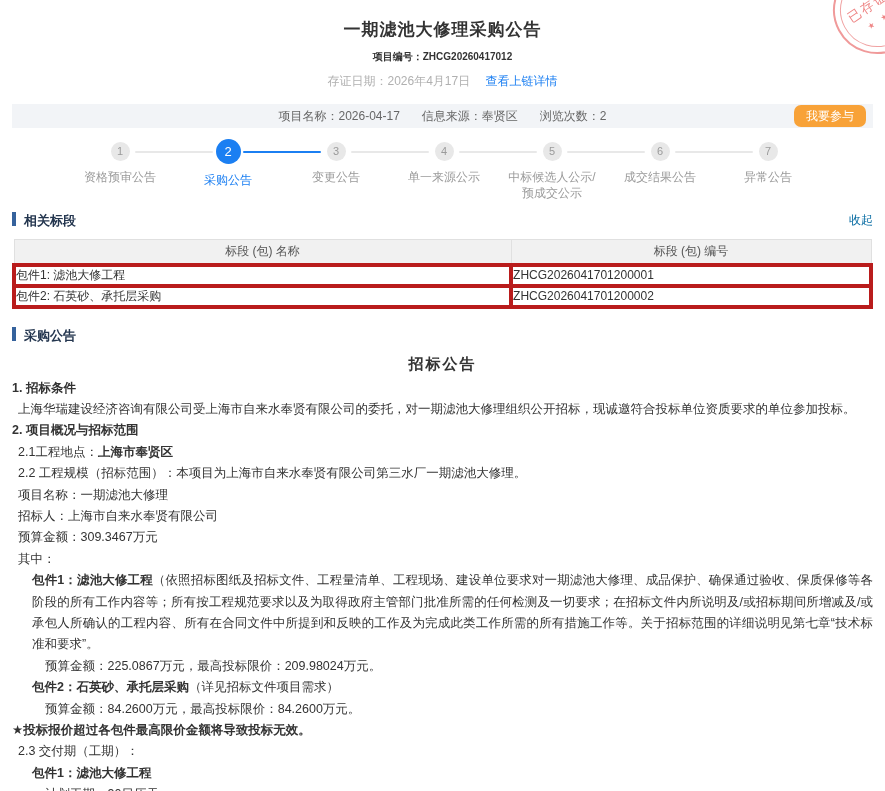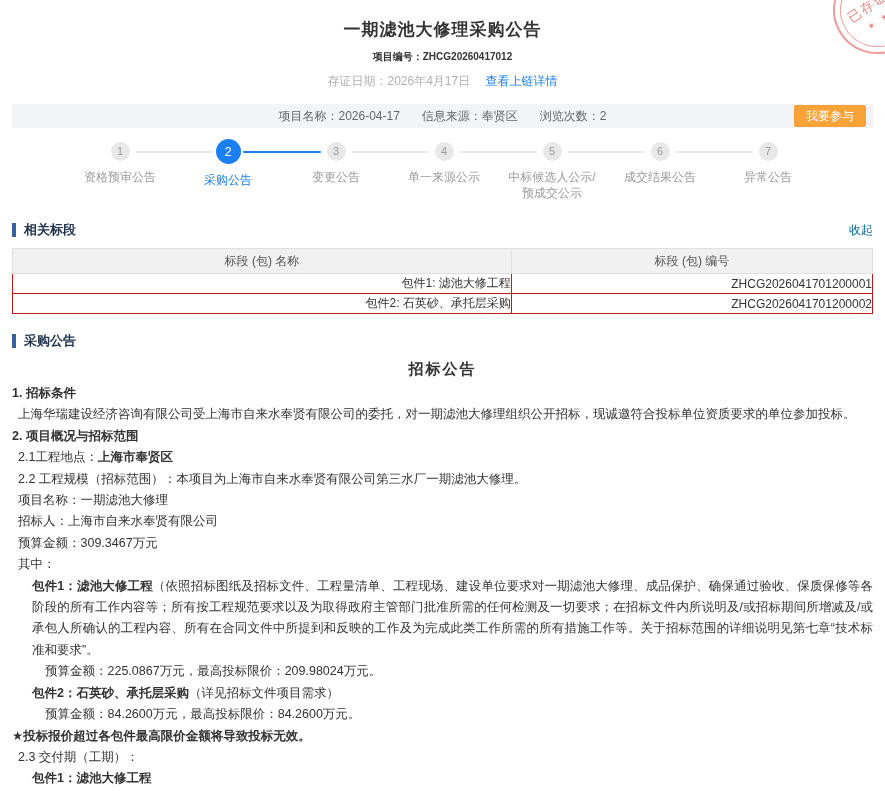--- a/index.html
+++ b/index.html
@@ -23,48 +23,48 @@
     border: 1px solid #f0a2a2; border-radius: 50%; }
   .stamp-text { position: absolute; left: 13px; top: 26px; font-size: 13px; letter-spacing: 2px;
     transform: rotate(-6deg); white-space: nowrap; }
   .stamp-stars { position: absolute; left: 26px; top: 47px; font-size: 8px; letter-spacing: 3px; transform: rotate(-6deg); }
 
   
   .infobar { margin: 14px 12px 0; height: 24px; background: #f2f4f7; position: relative;
     display: flex; align-items: center; justify-content: center; font-size: 12px; color: #666; }
   .infobar .pair { margin: 0 11px; white-space: nowrap; }
   .join-btn { position: absolute; right: 7px; top: 1px; height: 22px; line-height: 22px;
-    background: #f8a238; color: #fff; border: none; border-radius: 2px; padding: 0 12px;
+    background: #f8a238; color: #fff; border: none; border-radius: 7px; padding: 0 12px;
     font-size: 12px; cursor: pointer; font-family: Liberation Sans, sans-serif; }
 
   
   .steps { margin: 11px 0 0 66px; width: 756px; display: flex; }
   .step { flex: 1; position: relative; text-align: center; }
   .conn { position: absolute; top: 12px; left: calc(-50% + 15px); width: calc(100% - 30px);
     height: 2px; background: #e8e8e8; z-index: 1; border-radius: 1px; }
   .conn.blue { background: #1b7ff2; }
   .dot { position: relative; z-index: 2; width: 19px; height: 19px; line-height: 19px;
     border-radius: 50%; background: #e8e8e8; color: #9a9a9a; font-size: 11px; margin: 3px auto 0; }
   .step.active .dot { width: 25px; height: 25px; line-height: 25px; margin-top: 0;
     background: #1b7ff2; color: #fff; font-size: 13px; }
   .step-label { margin-top: 8px; font-size: 12px; color: #9a9a9a; line-height: 16px; padding: 0 8px; }
   .step.active .step-label { color: #1b7ff2; }
 
   
-  .sec-hd { margin: 20px 12px 0; display: flex; align-items: center; }
+  .sec-hd { margin: 11px 12px 0; display: flex; }
   .bluebar { width: 4px; height: 14px; background: #35629c; margin-right: 8px; }
   .sec-title { font-size: 13px; font-weight: bold; color: #24364f; }
   .collapse-link { margin-left: auto; font-size: 12px; color: #0369a1; text-decoration: none; cursor: pointer; }
 
   
   .lot-table { width: 861px; margin: 9px 12px 0; border-collapse: collapse; font-size: 12px; table-layout: fixed; }
   .lot-table th { width: 58%; background: #f1f1f1; border: 1px solid #e0e0e0; height: 25px;
     font-weight: normal; color: #555; text-align: center; }
   .lot-table th:last-child { width: 42%; }
-  .lot-table td { border: 1px solid #b91c1c; height: 20px; text-align: right; color: #333; }
+  .lot-table td { border: 4px solid #b91c1c; height: 20px; text-align: left; color: #333; }
   .blue-cell { color: #4aa3df; cursor: pointer; }
 
   
   .doc { margin: 7px 12px 0; font-size: 12.5px; line-height: 21.4px; color: #333; }
   .doc-title { text-align: center; font-size: 15px; font-weight: bold; line-height: 24px; margin: 3px 0 2px; letter-spacing: 2px; }
   .bold { font-weight: bold; }
   .u { }
   .ind1 { margin-left: 6px; }
   .ind2 { margin-left: 20px; }
   .ind3 { margin-left: 33px; }

